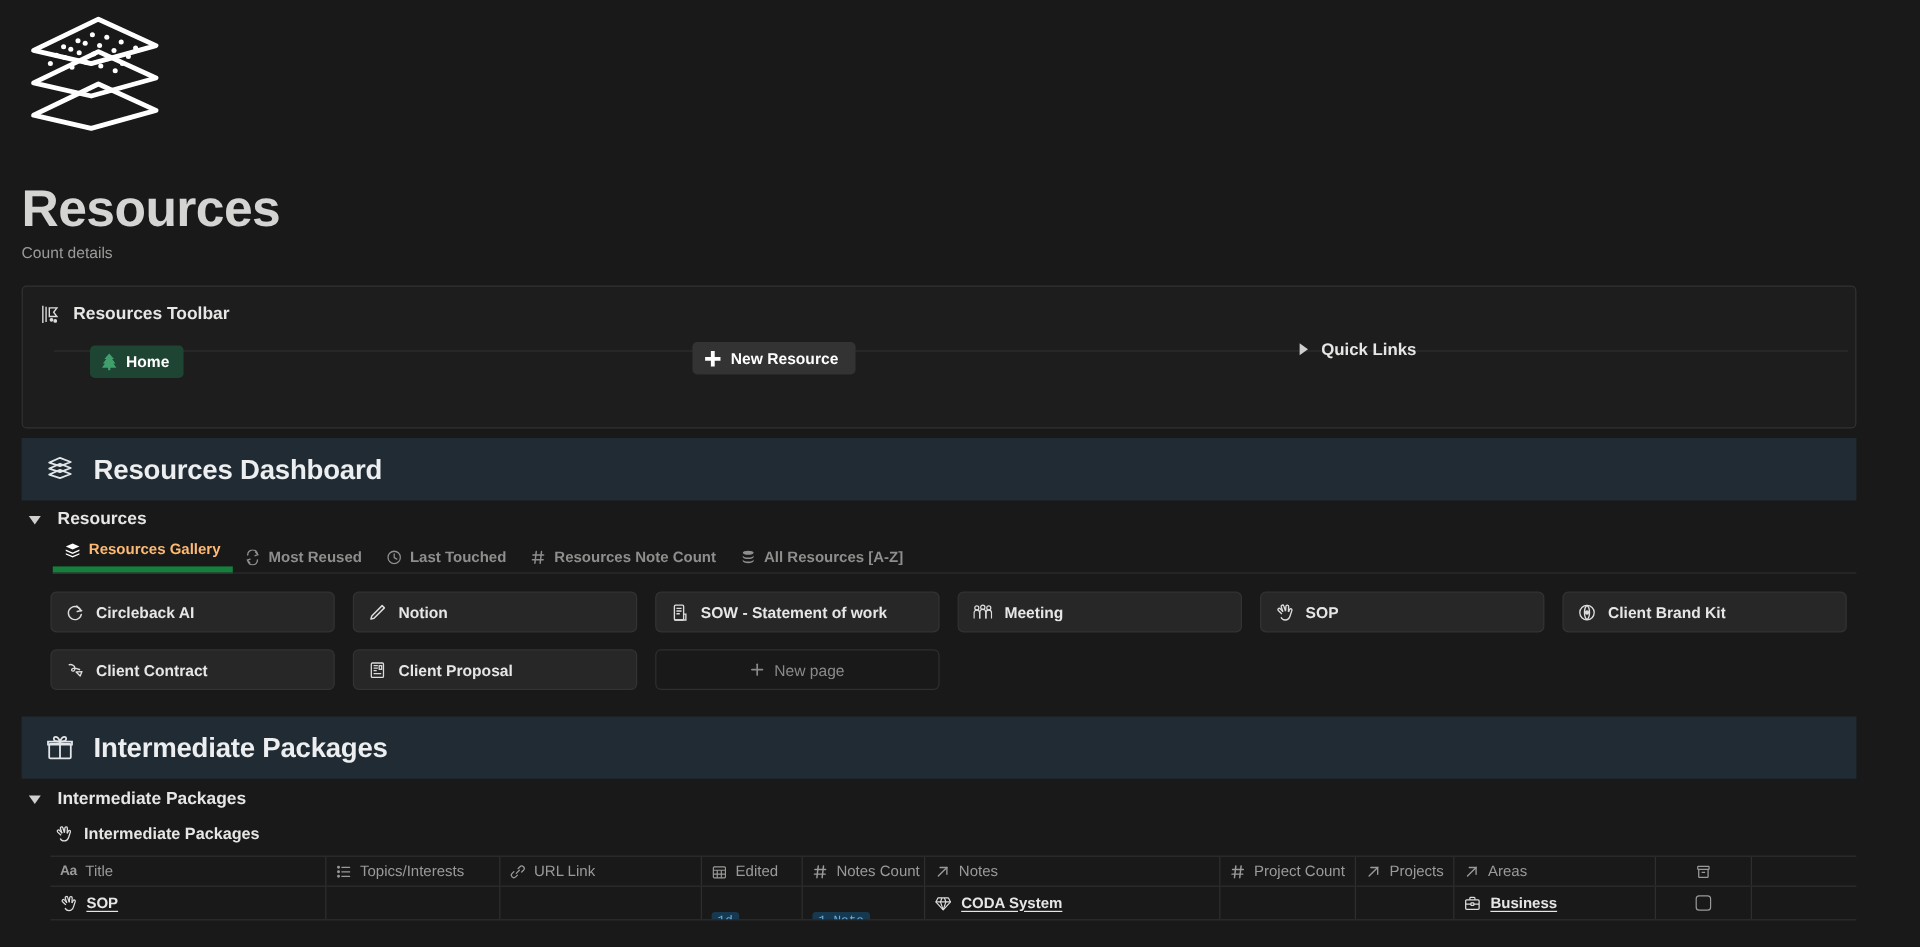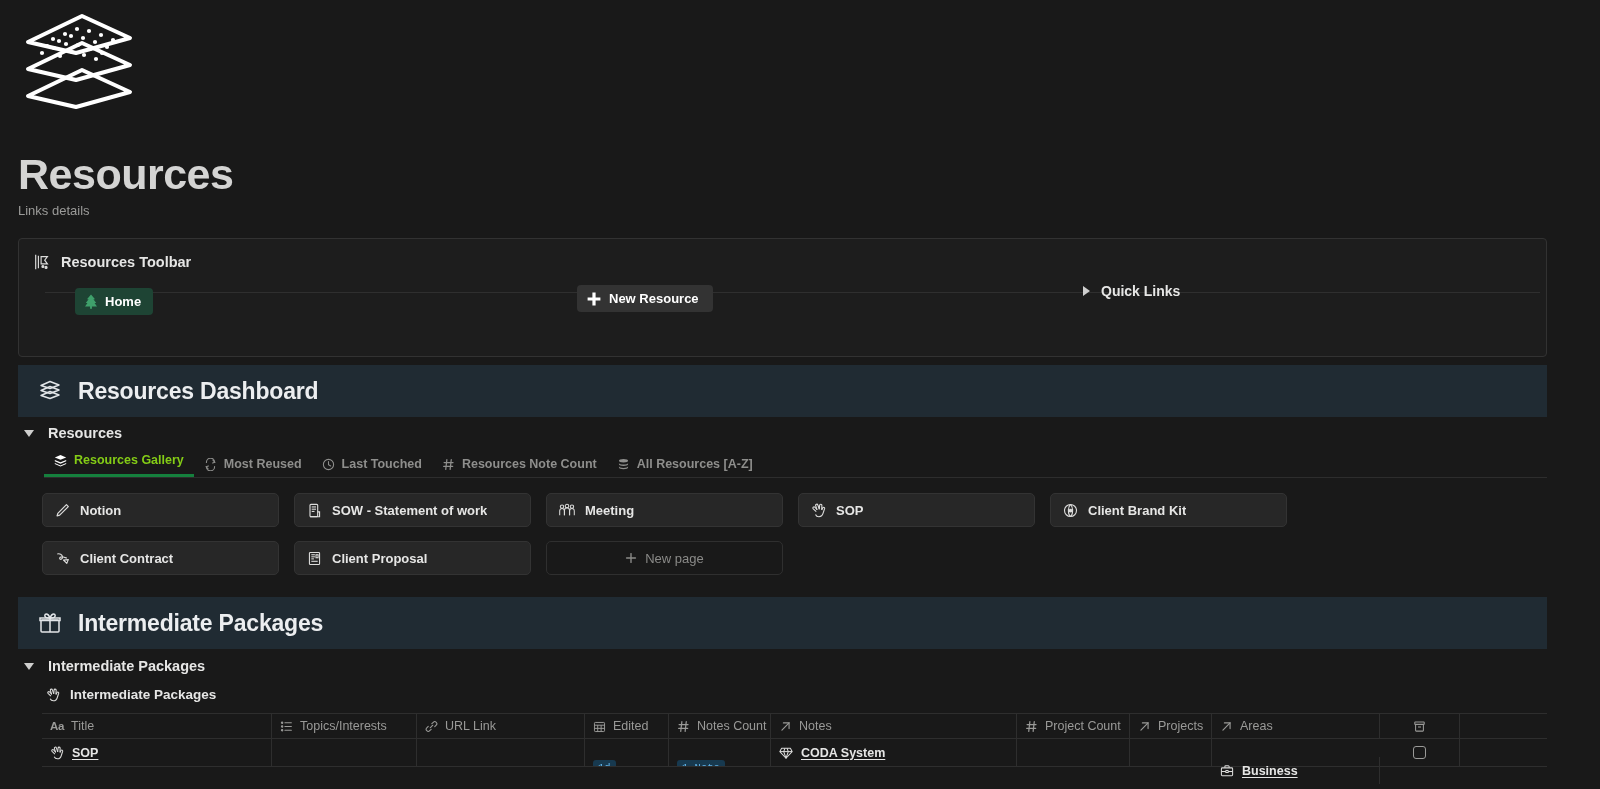--- a/index.html
+++ b/index.html
@@ -96,21 +96,21 @@
     position: absolute; left: 44px; top: 452px;
     display: flex; align-items: flex-end; gap: 0;
     height: 26px;
   }
   .tab {
     display: flex; align-items: center; gap: 7px;
     padding: 0 10px 7px 10px;
     font-size: 12.5px; font-weight: 700; color: #8e8e8c;
     cursor: pointer; white-space: nowrap;
   }
-  .tab.active { color: #84cc16; border-bottom: 4px solid #15803d; }
+  .tab.active { color: #fdba74; border-bottom: 6px solid #15803d; }
   .tabs-rule {
     position: absolute; left: 44px; top: 477px; width: 1503px; height: 1px;
     background: #2d2d2d;
   }
 
   
   .gallery { position: absolute; left: 42px; top: 493px; width: 1505px; }
   .gal-row { display: flex; gap: 15px; margin-bottom: 14px; }
   .card {
     width: 237px; height: 34px;
@@ -203,21 +203,21 @@
           <circle cx="82" cy="45" r="2.1"></circle>
         <circle cx="40" cy="48" r="2.1"></circle>
           <circle cx="52" cy="44" r="2.1"></circle>
           <circle cx="64" cy="47" r="2.1"></circle>
         <circle cx="76" cy="51" r="2.1"></circle>
       </g>
     </svg>
   </div>
 
   <div class="page-title">Resources</div>
-  <div class="view-details">Links details</div>
+  <div class="view-details">Count details</div>
 
   <div class="toolbar-box">
     <div class="toolbar-head">
       <span class="ico">
         <svg width="18" height="18" viewBox="0 0 20 20" fill="none" stroke="#dcdcdb" stroke-width="1.3">
           <path d="M3 2 L3 18"></path>
             <path d="M6 3 L6 17"></path>
           <path d="M9 4 L16 4 L13 8 L16 12 L9 12 Z"></path>
           <circle cx="11" cy="15" r="1.1" fill="#dcdcdb"></circle>
           <circle cx="14.5" cy="16" r="1.1" fill="#dcdcdb"></circle>
@@ -318,20 +318,29 @@
         </svg>
       </span>
       <span>All Resources [A-Z]</span>
     </div>
   </div>
   <div class="tabs-rule"></div>
 
   <div class="gallery">
     <div class="gal-row">
 
+      <div class="card">
+        <span class="ico">
+          <svg width="15" height="15" viewBox="0 0 16 16" fill="none" stroke="#dcdcdb" stroke-width="1.3" stroke-linecap="round">
+            <path d="M13.4 6.5 A5.8 5.8 0 1 0 13.6 9.6"></path>
+              <path d="M9.6 2.2 L13.6 6.2 L10 7"></path>
+          </svg>
+        </span>
+        <span class="card-label">Circleback AI</span>
+      </div>
 
       <div class="card">
         <span class="ico">
           <svg width="15" height="15" viewBox="0 0 16 16" fill="none" stroke="#dcdcdb" stroke-width="1.3" stroke-linejoin="round">
             <path d="M12.2 1.8 L14.2 3.8 L5 13 L2.2 13.8 L3 11 Z"></path>
           </svg>
         </span>
         <span class="card-label">Notion</span>
       </div>
 
@@ -607,21 +616,21 @@
       </div>
 
       <div class="td" style="width:113px;">
         <span></span>
       </div>
 
       <div class="td" style="width:82px;">
         <span></span>
       </div>
 
-      <div class="td" style="width:168px;margin-top:18px;">
+      <div class="td" style="width:168px;">
         <span class="ico">
           <svg width="14" height="14" viewBox="0 0 16 16" fill="none" stroke="#dcdcdb" stroke-width="1.2">
             <rect x="1.6" y="4.4" width="12.8" height="9" rx="1"></rect>
             <path d="M5.6 4.4 V2.9 A0.8 0.8 0 0 1 6.4 2.1 H9.6 A0.8 0.8 0 0 1 10.4 2.9 V4.4"></path>
             <path d="M1.6 8.6 H14.4"></path>
             <rect x="6.6" y="7.4" width="2.8" height="2.4" rx="0.5" fill="#191919"></rect>
           </svg>
         </span>
         <span class="cell-link">Business</span>
       </div>

